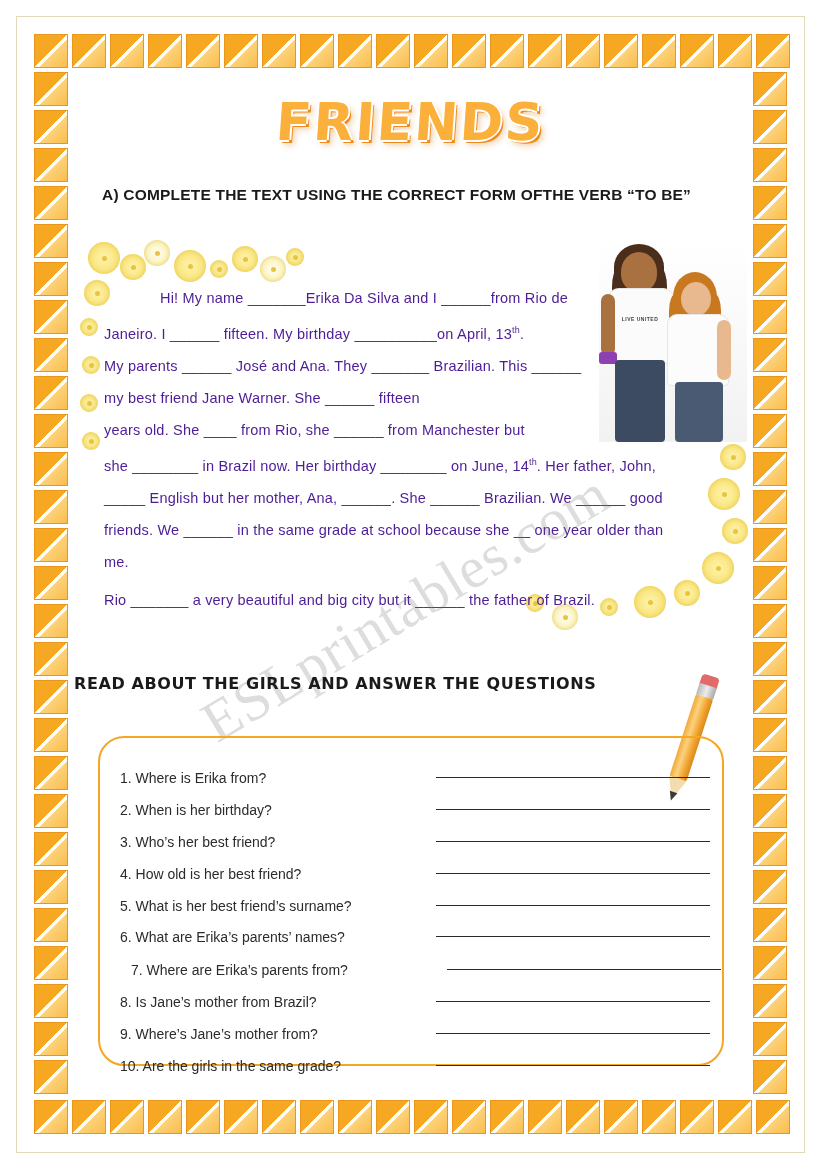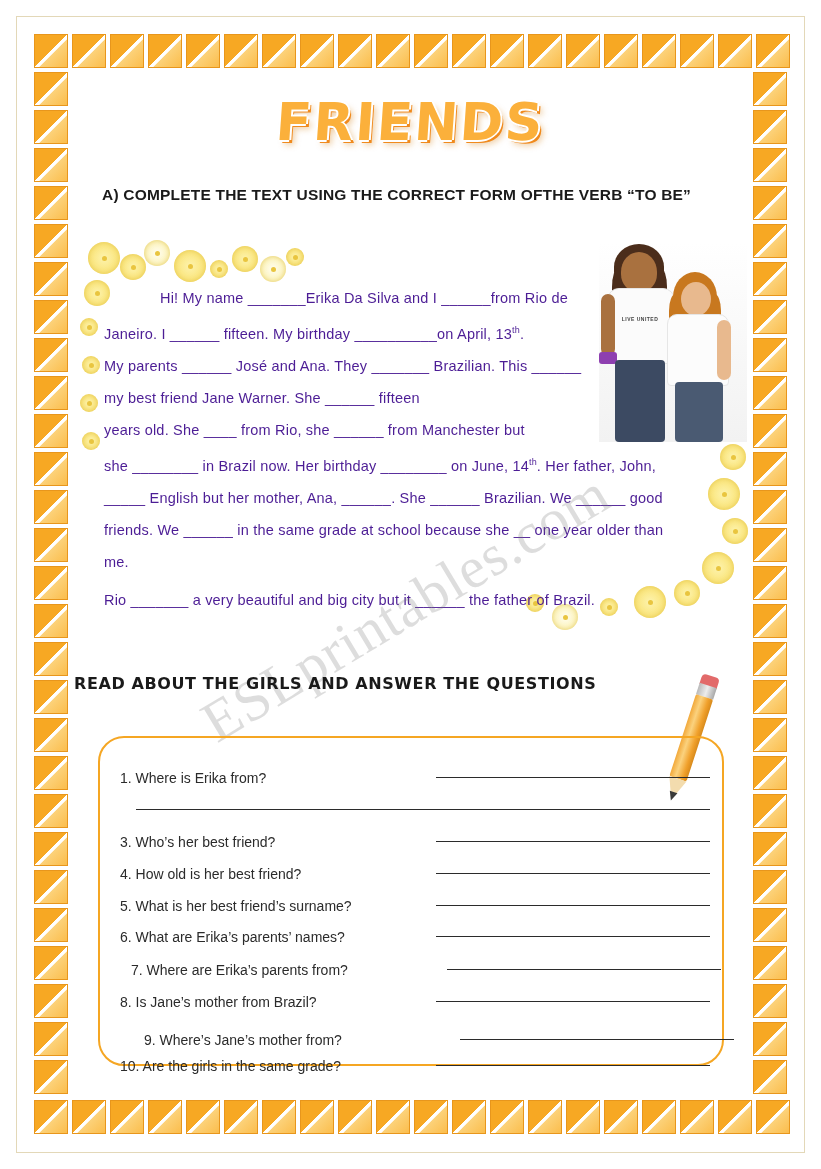--- a/index.html
+++ b/index.html
@@ -493,20 +493,21 @@
       <div class="wood"></div>
       <div class="tip"></div>
     </div>
 
     <div class="qbox">
       <div class="qrow" style="top:24px;">
         <span class="qtext">1. Where is Erika from?</span>
         <span class="qline"></span>
       </div>
       <div class="qrow" style="top:56px;">
+        <span class="qtext">2. When is her birthday?</span>
         <span class="qline"></span>
       </div>
       <div class="qrow" style="top:88px;">
         <span class="qtext">3. Who’s her best friend?</span>
         <span class="qline"></span>
       </div>
       <div class="qrow" style="top:120px;">
         <span class="qtext">4. How old is her best friend?</span>
         <span class="qline"></span>
       </div>
@@ -519,21 +520,21 @@
         <span class="qline"></span>
       </div>
       <div class="qrow" style="top:216px;margin-left:11px;">
         <span class="qtext">7. Where are Erika’s parents from?</span>
         <span class="qline"></span>
       </div>
       <div class="qrow" style="top:248px;">
         <span class="qtext">8. Is Jane’s mother from Brazil?</span>
         <span class="qline"></span>
       </div>
-      <div class="qrow" style="top:286px;margin-left:24px;">
+      <div class="qrow" style="top:280px;">
         <span class="qtext">9. Where’s Jane’s mother from?</span>
         <span class="qline"></span>
       </div>
       <div class="qrow" style="top:312px;">
         <span class="qtext">10. Are the girls in the same grade?</span>
         <span class="qline"></span>
       </div>
     </div>
 
   </div>

